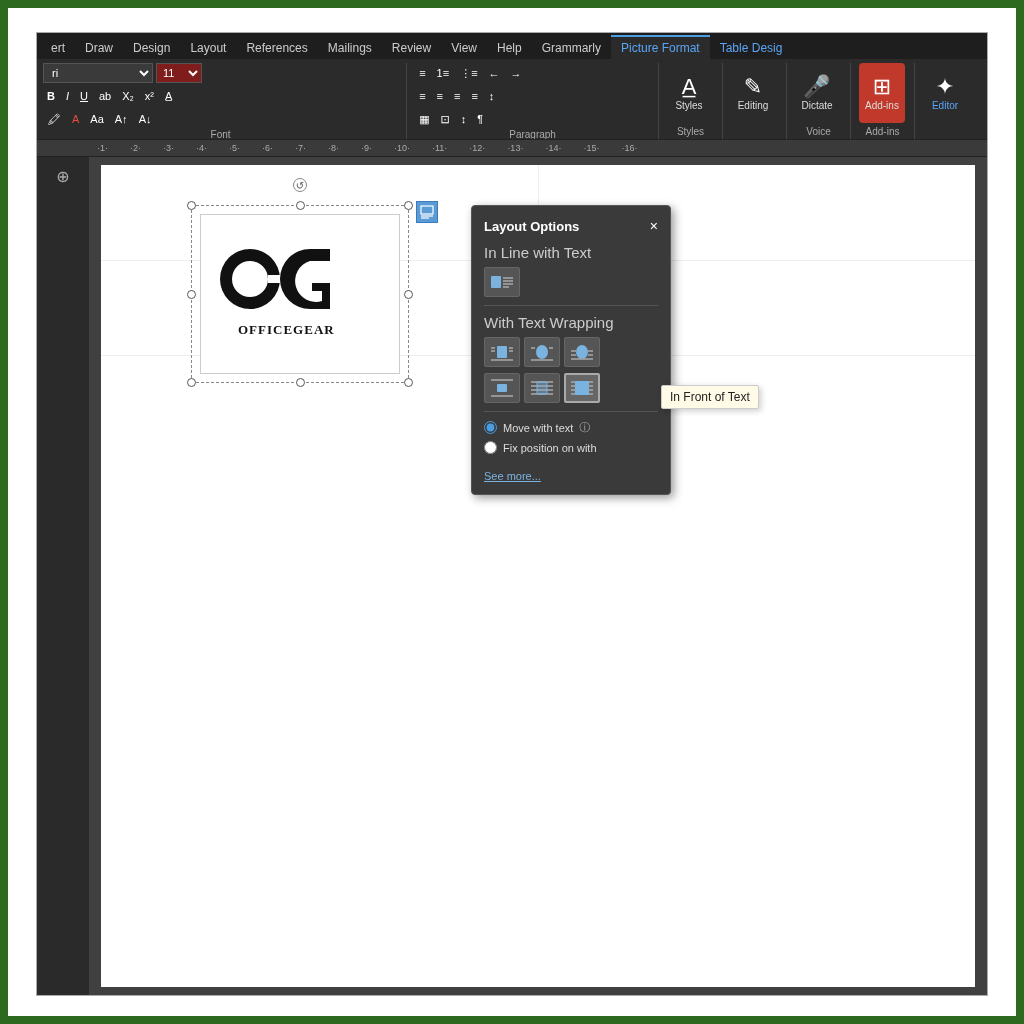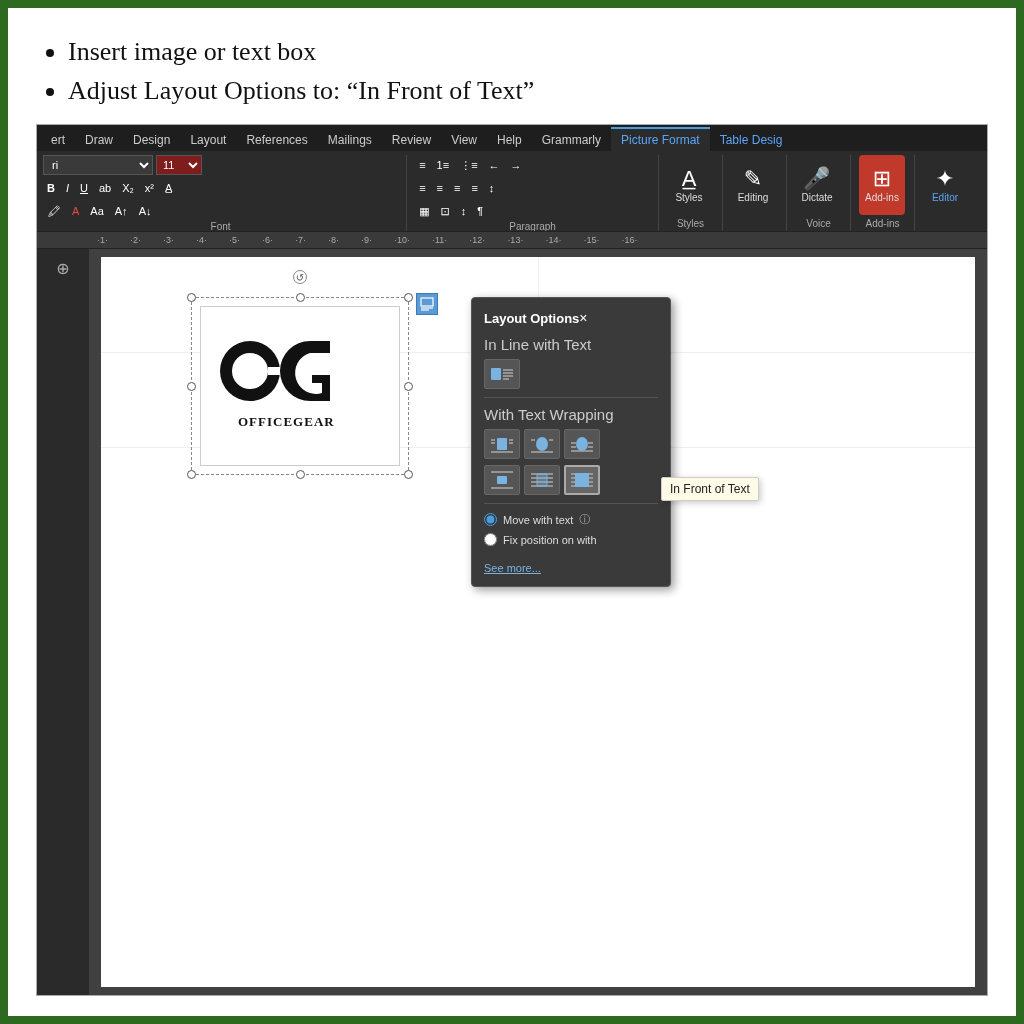--- a/index.html
+++ b/index.html
@@ -289,20 +289,21 @@
       border: 1px solid #555;
       border-radius: 4px;
       padding: 12px;
       z-index: 10;
       color: #fff;
       font-size: 12px;
       box-shadow: 3px 3px 10px rgba(0,0,0,0.4);
     }
     .layout-panel-header {
       display: flex;
+      justify-content: space-between;
       align-items: center;
       margin-bottom: 10px;
     }
     .layout-panel-title {
       font-size: 13px;
       font-weight: 600;
       color: #fff;
     }
     .layout-panel-close {
       color: #aaa;
@@ -410,26 +411,20 @@
       top: 0; bottom: 0;
       width: 1px;
       background: rgba(150,150,150,0.15);
     }
   </style>
 </head>
 <body>
 
 <div class="outer">
 
-  <div class="instructions">
-    <ul>
-      <li>Insert image or text box</li>
-      <li>Adjust Layout Options to: “In Front of Text”</li>
-    </ul>
-  </div>
 
   <div class="word-window">
 
     <div class="ribbon-tabs">
       <span class="ribbon-tab">ert</span>
       <span class="ribbon-tab">Draw</span>
       <span class="ribbon-tab">Design</span>
       <span class="ribbon-tab">Layout</span>
       <span class="ribbon-tab">References</span>
       <span class="ribbon-tab">Mailings</span>

